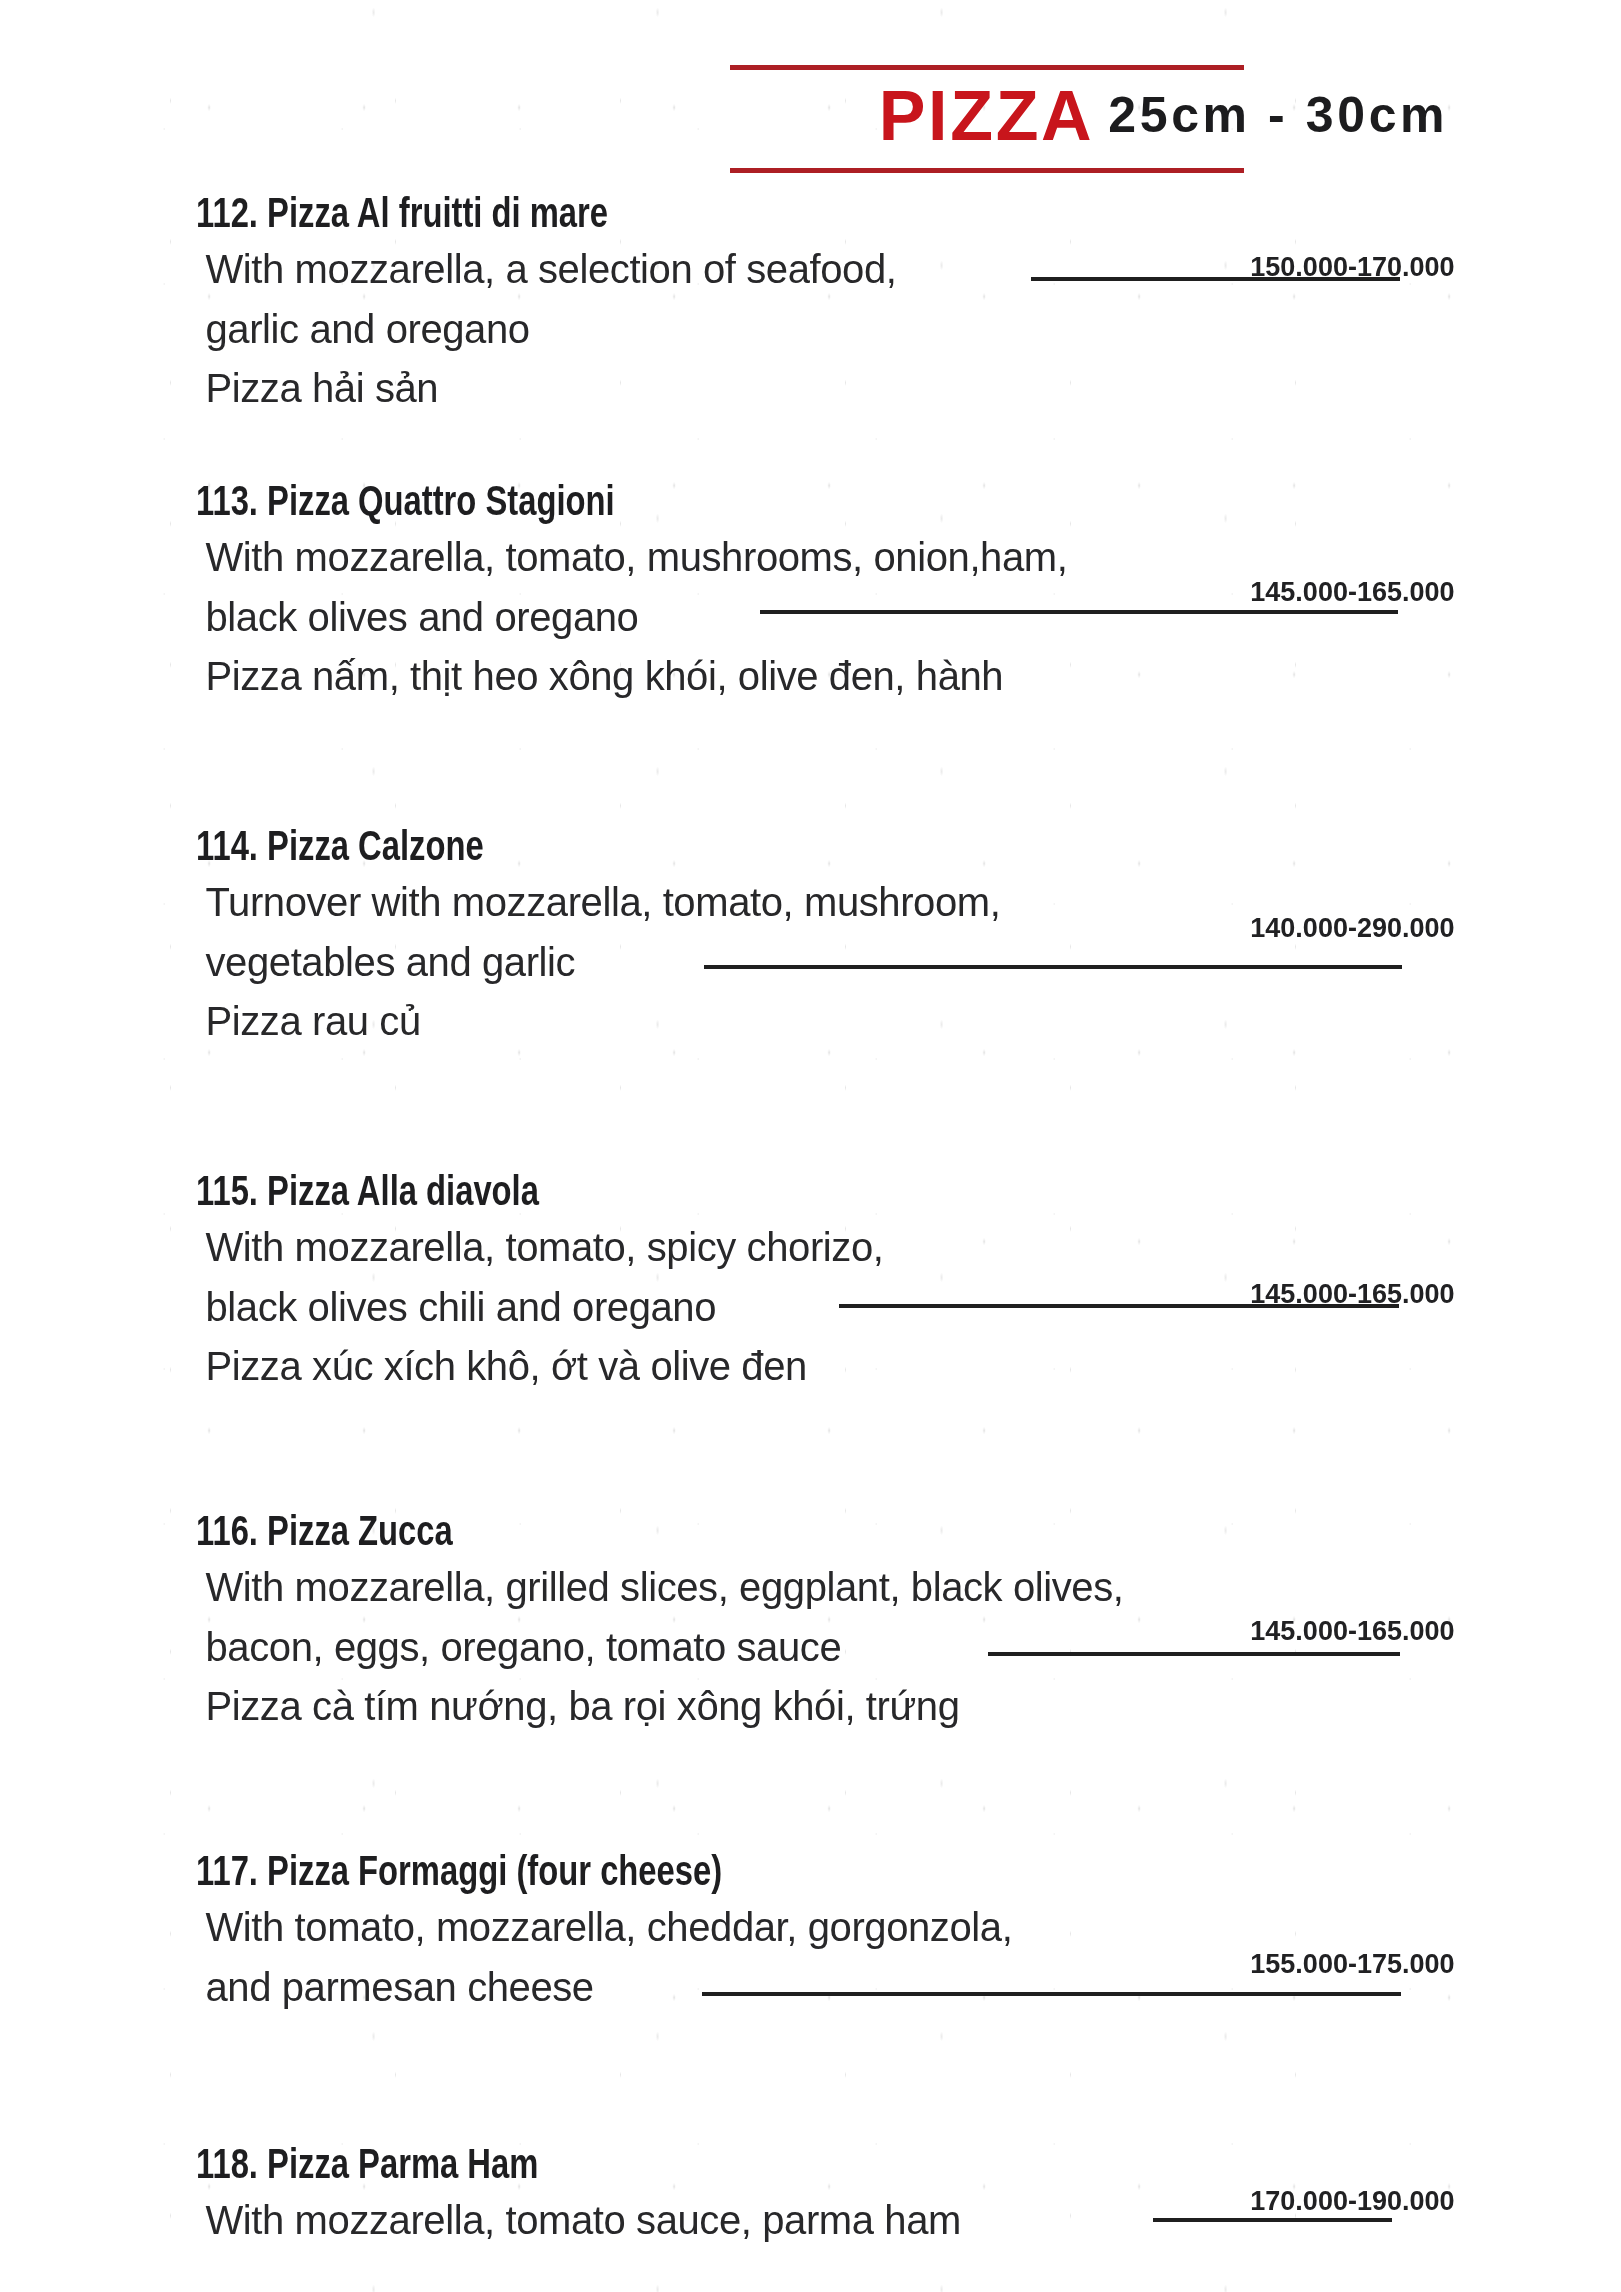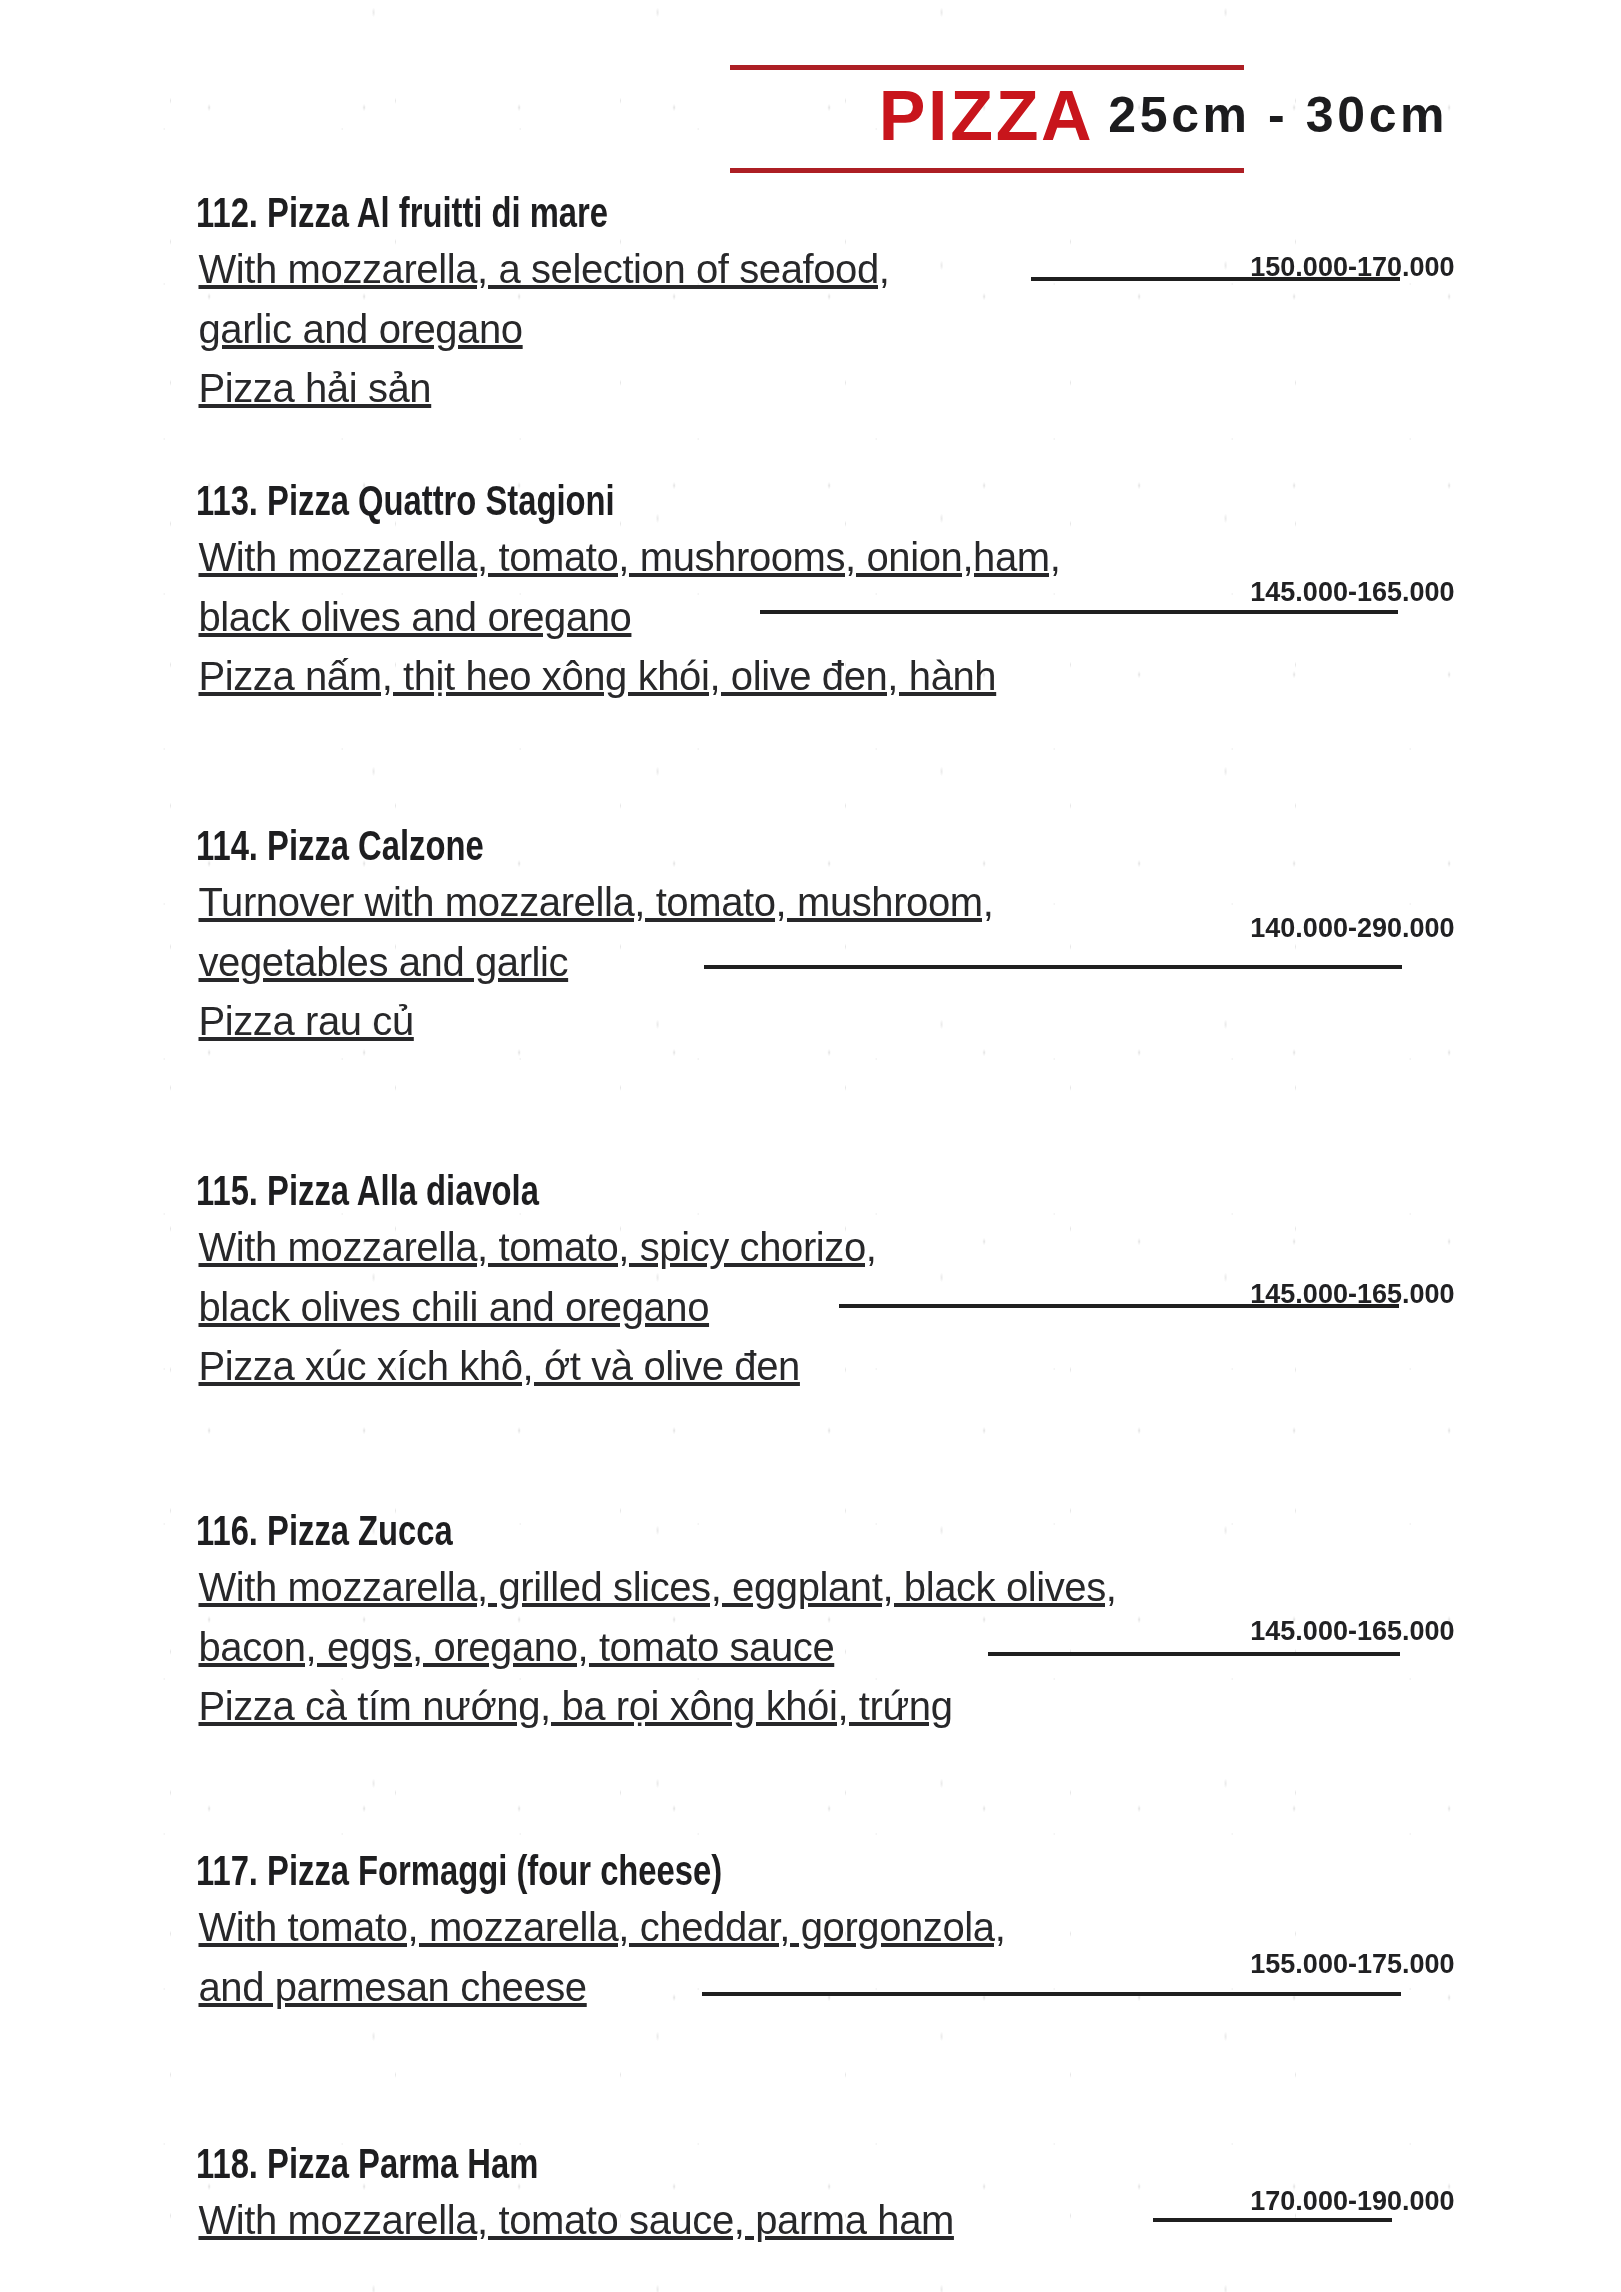--- a/index.html
+++ b/index.html
@@ -82,29 +82,28 @@
     font-size: 42px;
     line-height: 1.1;
     font-weight: 700;
     color: var(--text);
     white-space: nowrap;
     transform: scaleX(0.78);
     transform-origin: 0 0;
   }
   .desc {
     position: absolute;
-    left: 48px;
+    left: 55px;
     margin: 0;
     font-size: 40px;
     line-height: 1.15;
     font-weight: 400;
     letter-spacing: -0.4px;
     color: #28282a;
     white-space: nowrap;
-    text-decoration: underline;
   }
   .l1 { top: 56px; }
   .l2 { top: 116px; }
   .viet { top: 175px; }
 
   .leader {
     position: absolute;
     height: 3.6px;
     background: #1f1f1f;
   }

